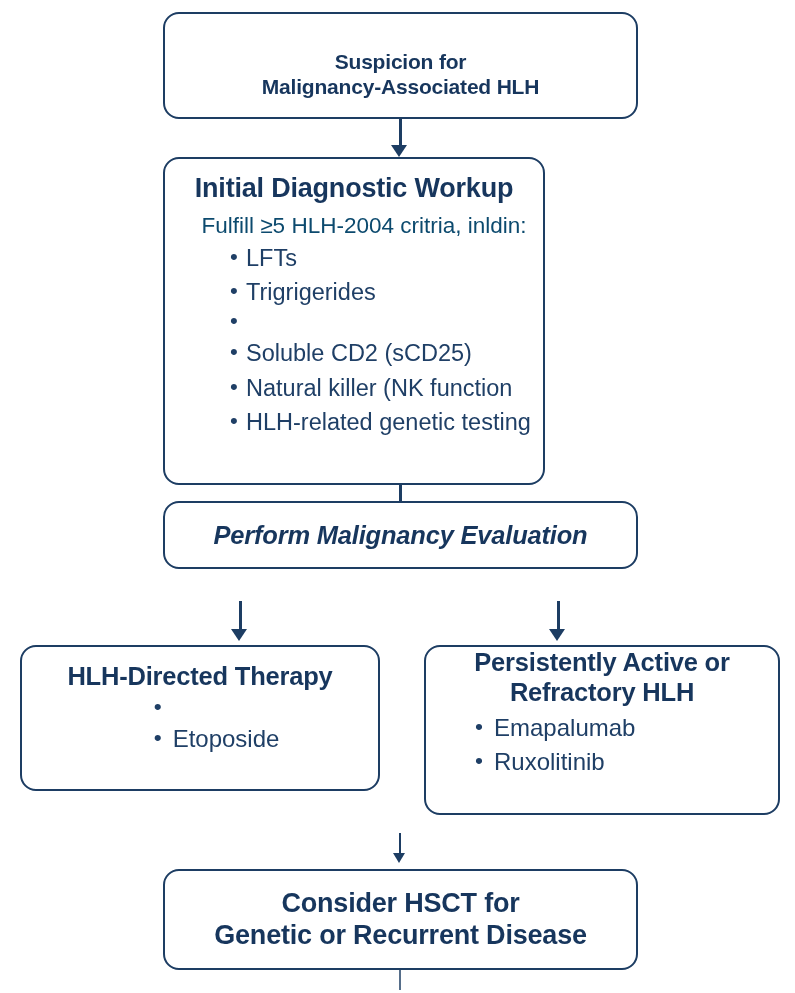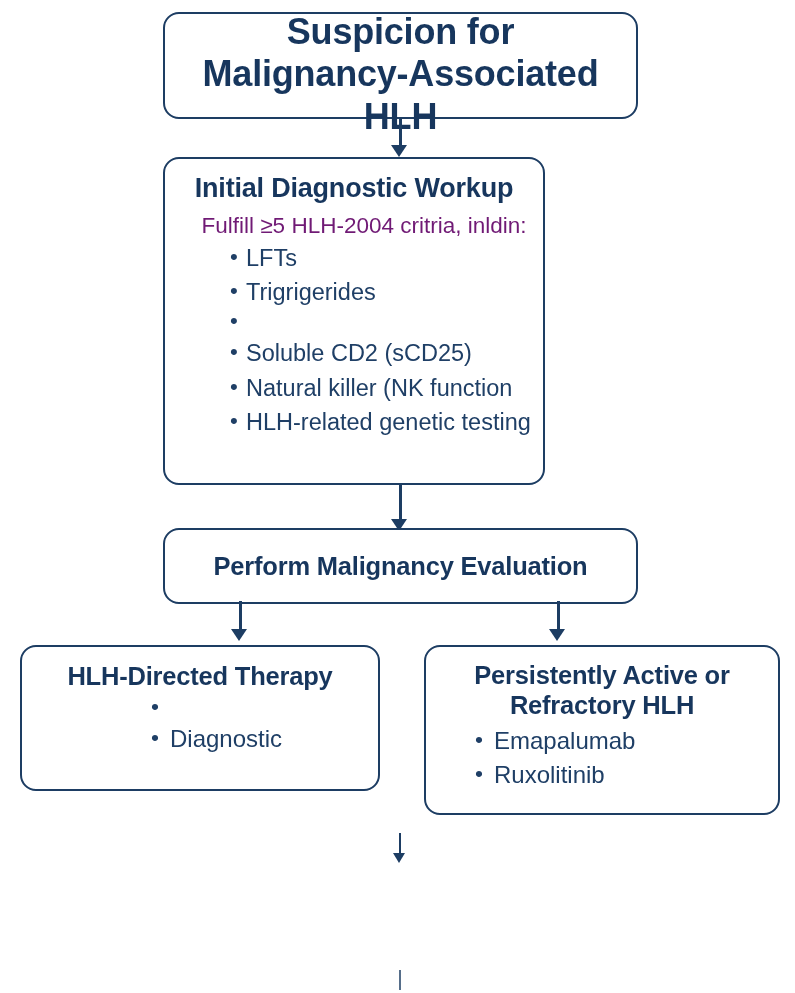--- a/index.html
+++ b/index.html
@@ -32,21 +32,21 @@
   .node-title {
     font-weight: bold;
     text-align: center;
     line-height: 1.18;
     color: #17365d;
     letter-spacing: -0.2px;
   }
   .node-sub {
     text-align: center;
     font-weight: normal;
-    color: #701a75;
+    color: #0c4a6e;
     line-height: 1.2;
     padding-left: 20px;
   }
   ul.bullets {
     list-style: none;
     margin: 0;
     padding: 0;
     color: #1f3f66;
     font-weight: normal;
   }
@@ -61,59 +61,58 @@
     text-align: center;
     font-size: 0.95em;
     line-height: 1;
     position: relative;
     top: -0.10em;
   }
   
   #node-suspicion {
     left: 163px; top: 12px; width: 475px; height: 107px;
   }
-  #node-suspicion .node-title { font-size: 36px; margin-top: 18px; }
+  #node-suspicion .node-title { font-size: 21px; margin-top: 18px; }
 
   #node-workup {
     left: 163px; top: 157px; width: 382px; height: 328px;
     justify-content: flex-start;
     padding-top: 14px;
   }
   #node-workup .node-title { font-size: 27px; margin-bottom: 7px; }
   #node-workup .node-sub { font-size: 22.5px; margin-bottom: 4px; }
   #node-workup ul.bullets {
     font-size: 23.5px;
     margin-left: 62px;
   }
   #node-workup ul.bullets li { margin-bottom: 4px; }
   #node-workup ul.bullets li .dot { margin-right: 5px; }
 
   #node-evaluation {
-    left: 163px; top: 528px; width: 475px; height: 76px;
+    left: 163px; top: 501px; width: 475px; height: 68px; font-style: italic;
   }
   #node-evaluation .node-title { font-size: 25.5px; }
 
   #node-directed {
     left: 20px; top: 645px; width: 360px; height: 146px;
     justify-content: flex-start;
     padding-top: 14px;
     align-items: center;
   }
   #node-directed .node-title { font-size: 25.5px; margin-bottom: 6px; }
   #node-directed ul.bullets {
     font-size: 24px;
     margin-left: 30px;
   }
   #node-directed ul.bullets li { margin-bottom: 3px; }
   #node-directed ul.bullets li .dot { margin-right: 8px; }
 
   #node-refractory {
     left: 424px; top: 645px; width: 356px; height: 170px;
     justify-content: flex-start;
-    padding-top: 13px;
   }
   #node-refractory .node-title { font-size: 25.5px; margin-bottom: 5px; }
   #node-refractory ul.bullets {
     font-size: 24px;
     margin-left: 46px;
   }
   #node-refractory ul.bullets li { margin-bottom: 3px; }
   #node-refractory ul.bullets li .dot { margin-right: 8px; }
 
   #node-hsct {
@@ -218,21 +217,21 @@
   </div>
 
   <div class="node" id="node-directed">
     <div class="node-title">HLH-Directed Therapy</div>
     <ul class="bullets">
       <li>
           <span class="dot">•</span>
         </li>
       <li>
           <span class="dot">•</span>
-          <span>Diagnostic</span>
+          <span>Etoposide</span>
         </li>
     </ul>
   </div>
 
   <div class="node" id="node-refractory">
     <div class="node-title">
       <div>Persistently Active or</div>
       <div>Refractory HLH</div>
     </div>
     <ul class="bullets">
@@ -245,16 +244,22 @@
           <span>Ruxolitinib</span>
         </li>
     </ul>
   </div>
 
   <div class="connector">
     <div class="vline" style="left:399px; top:833px; height:22px; width:2px;"></div>
     <div class="arrowhead small" style="left:393px; top:853px;"></div>
   </div>
 
+  <div class="node" id="node-hsct">
+    <div class="node-title">
+      <div>Consider HSCT for</div>
+      <div>Genetic or Recurrent Disease</div>
+    </div>
+  </div>
 
   <div class="stub" style="left:399px; top:970px; height:20px;"></div>
 
 </div>
 
 </body></html>

